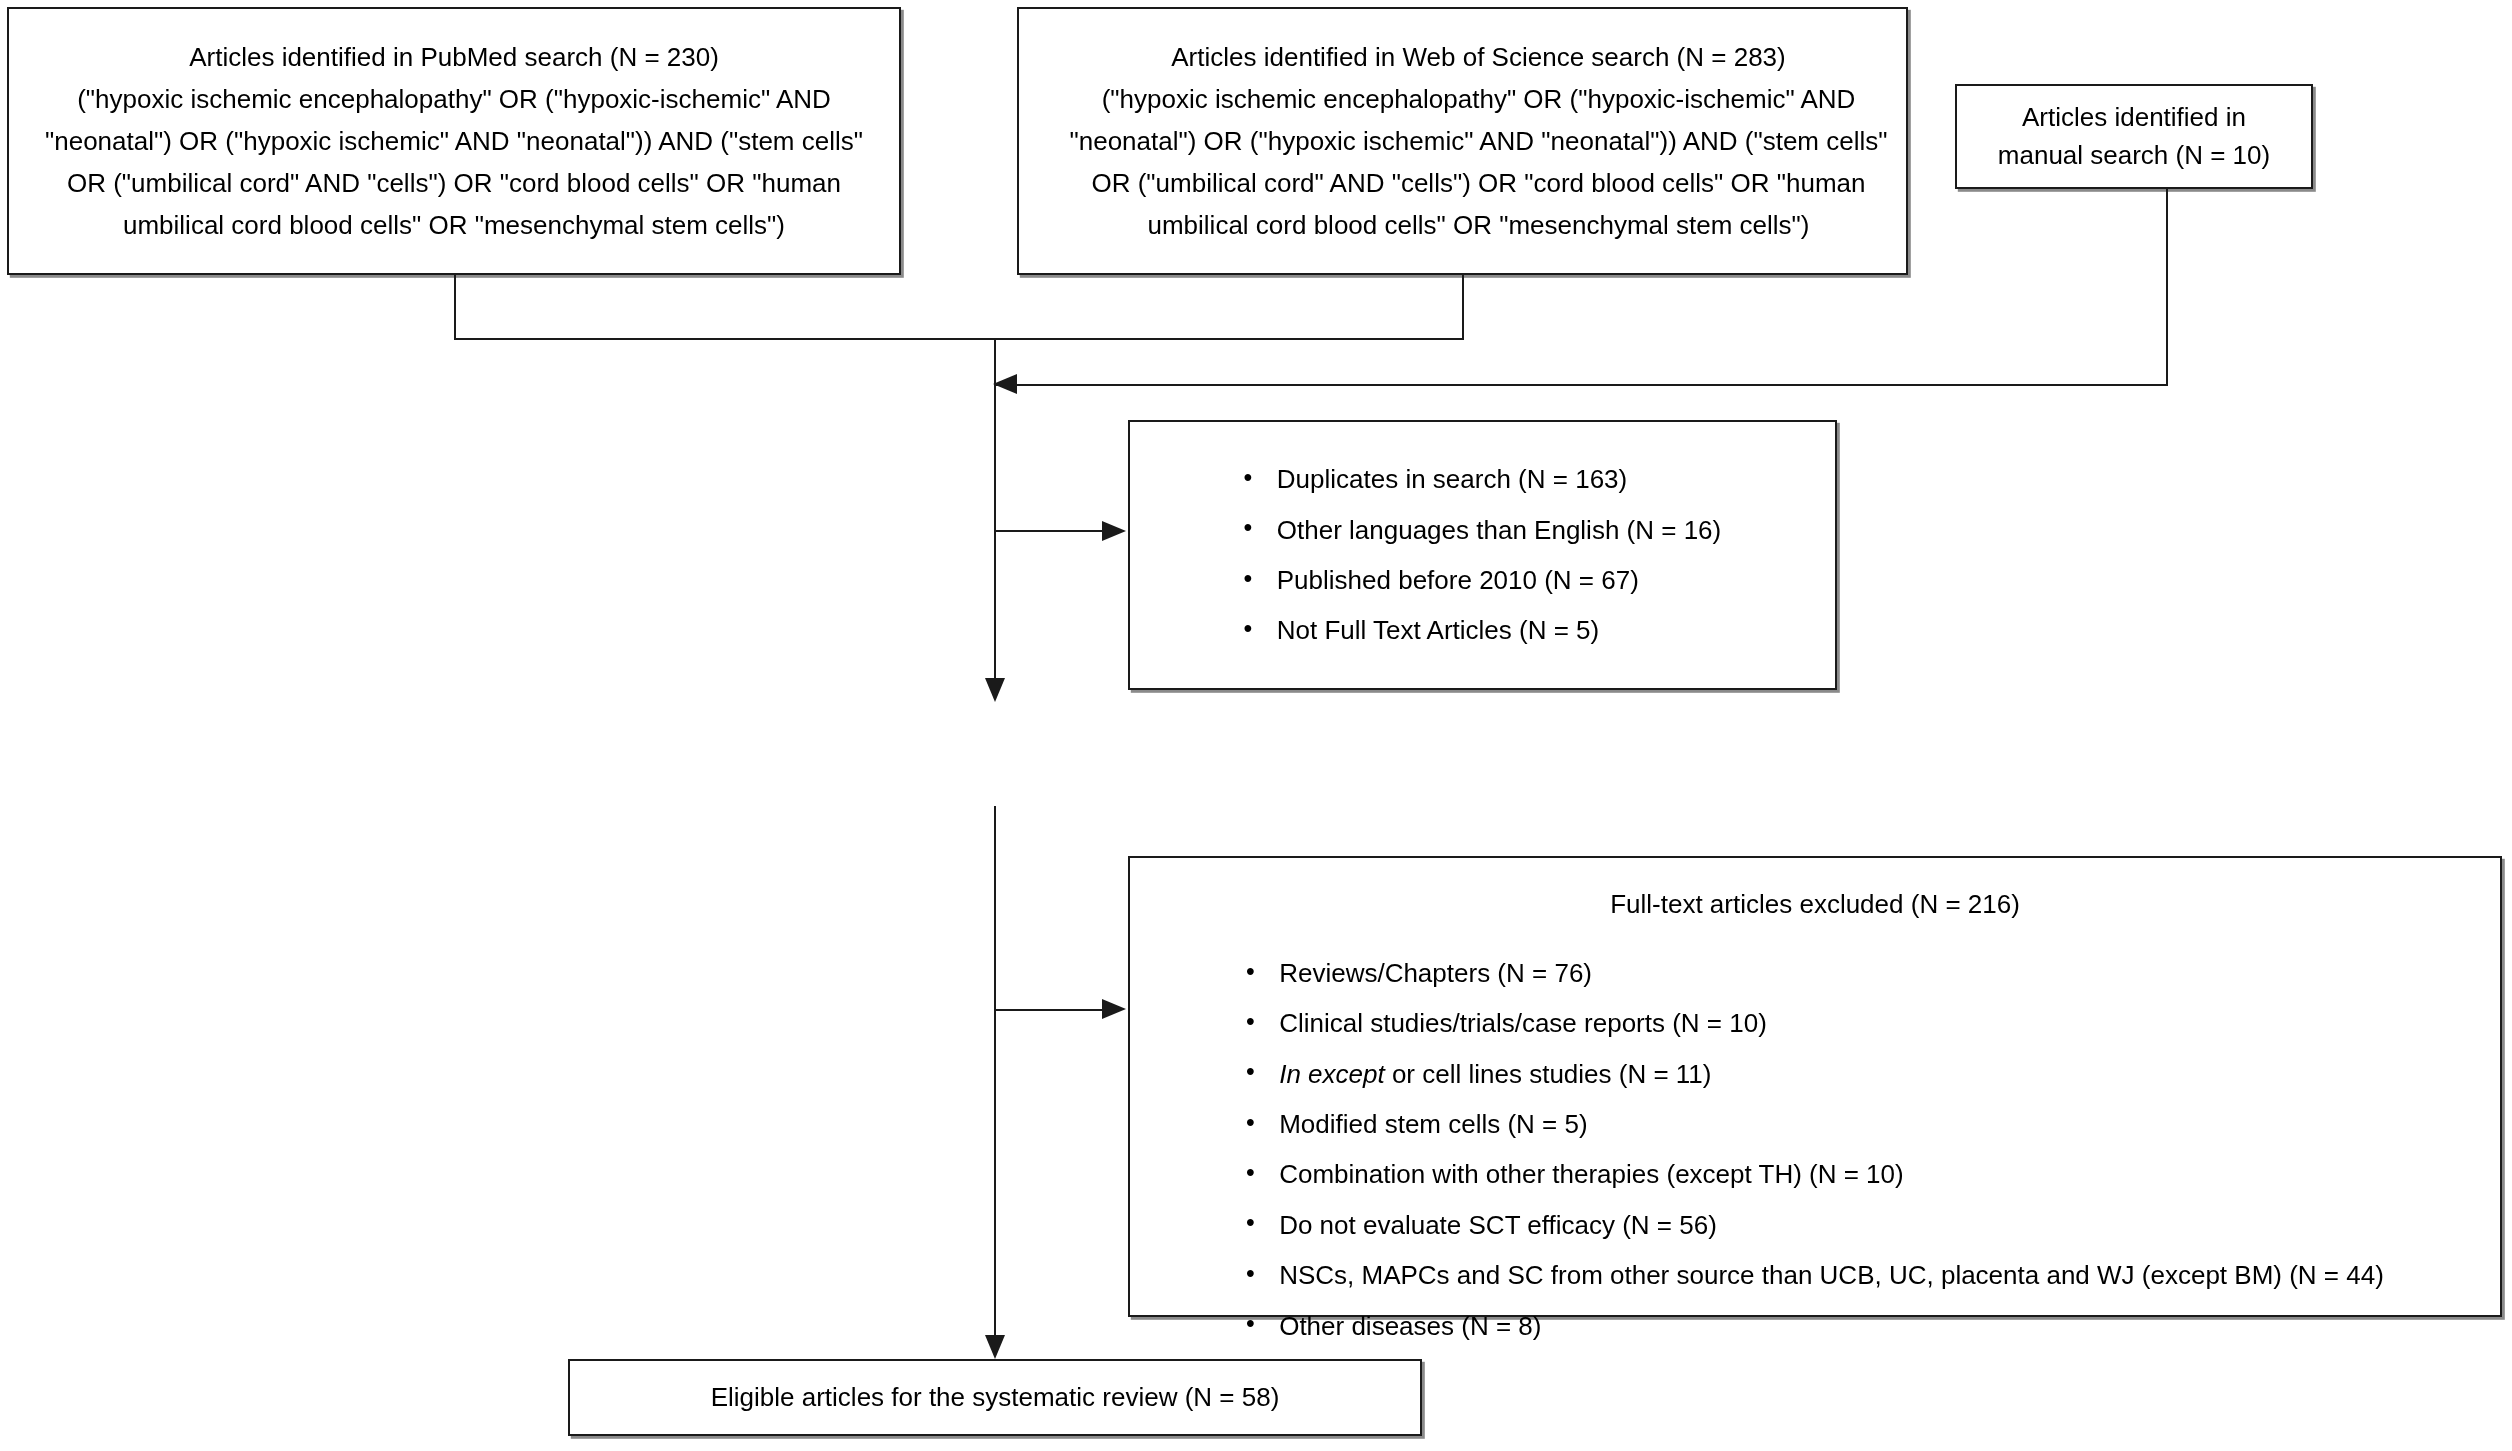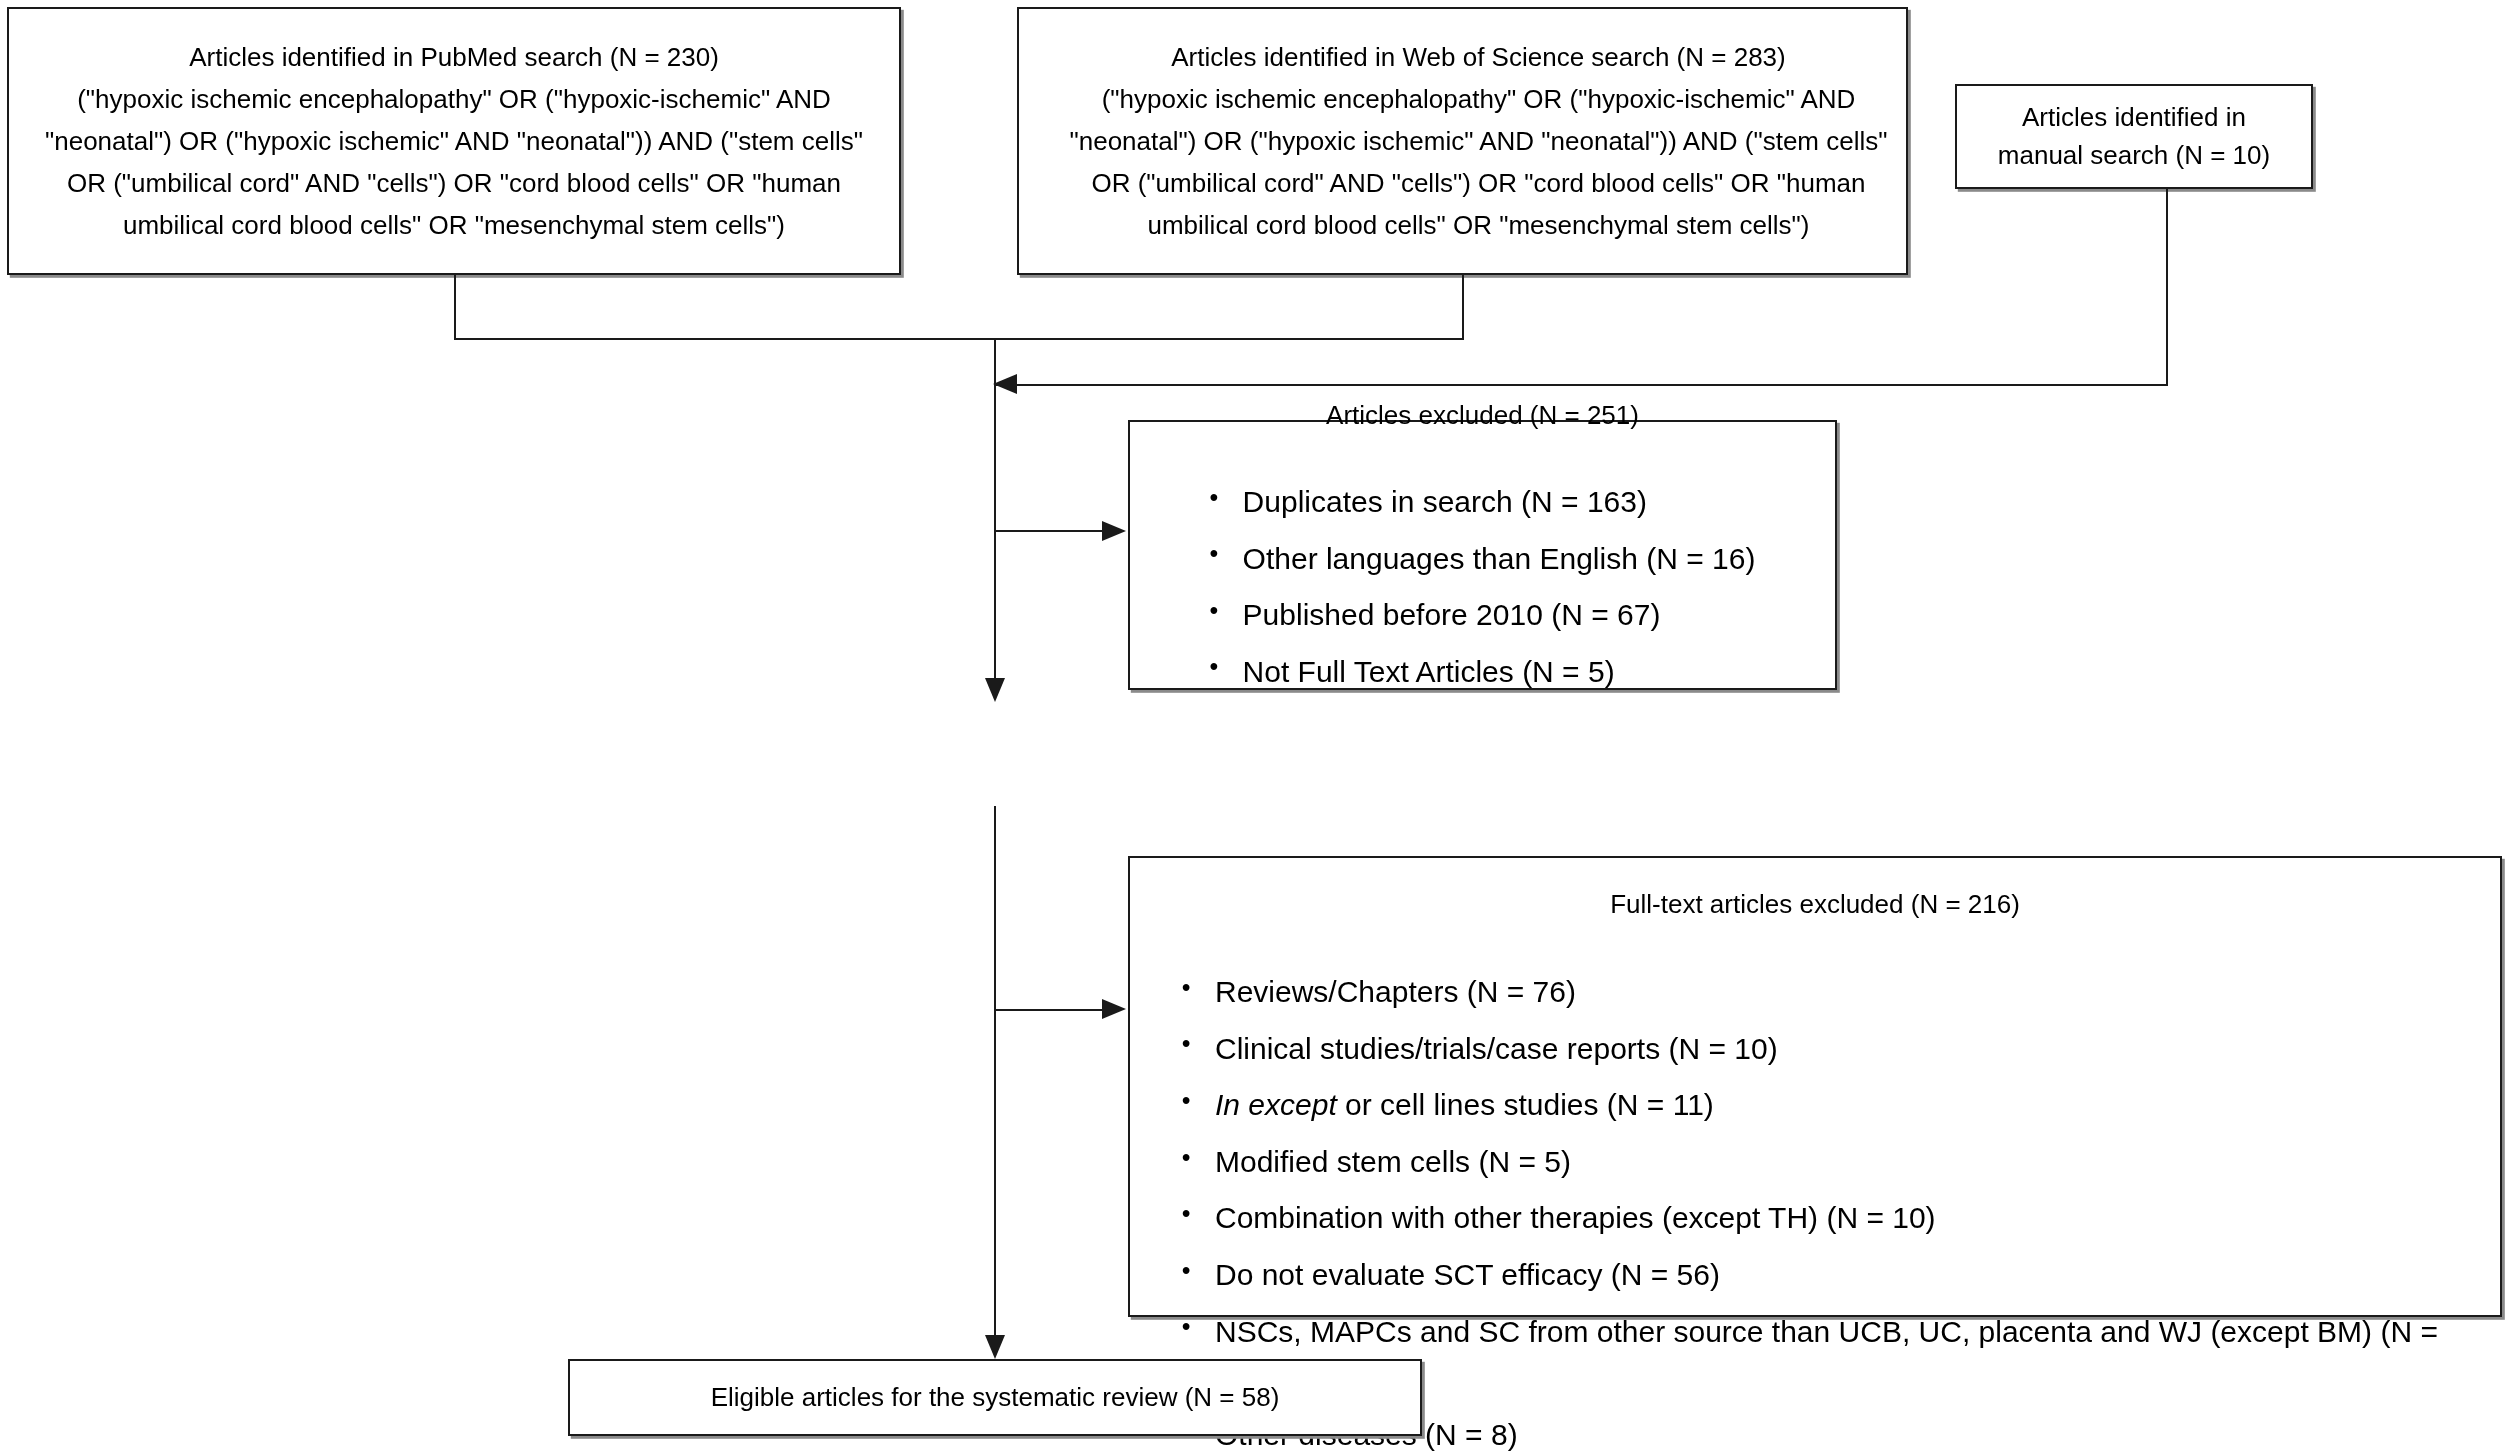--- a/index.html
+++ b/index.html
@@ -34,23 +34,23 @@
     text-align: center;
     font-size: 26px;
     line-height: 1.62;
     padding: 0 18px;
     white-space: pre-line;
   }
   .box-title.tight { line-height: 1.45; }
 
   .bullets {
     list-style: none;
-    margin: 16px;
+    margin: 0;
     padding: 0 36px 0 33px;
-    font-size: 30px;
+    font-size: 26px;
     line-height: 1.56;
   }
   .bullets li {
     position: relative;
     padding-left: 36px;
     margin: 0 0 9.8px 0;
   }
   .bullets li:last-child { margin-bottom: 0; }
   .bullets li::before {
     content: "\2022";
@@ -126,21 +126,20 @@
   <div class="hline" style="left:994px; top:384px; width:1174px;"></div>
   <div class="arrow-left" style="left:993px; top:374px;"></div>
 
   <div class="vline" style="left:994px; top:338px; height:340px;"></div>
   <div class="arrow-down" style="left:985px; top:678px;"></div>
 
   <div class="hline" style="left:994px; top:530px; width:109px;"></div>
   <div class="arrow-right" style="left:1102px; top:521px;"></div>
 
   <div class="box" id="box-excluded" style="left:1128px; top:420px; width:709px; height:270px;">
-    <div class="box-title" style="margin-top:-4.2px; margin-bottom:26.5px;">Articles excluded (N = 251)</div>
     <ul class="bullets">
       <li>Duplicates in search (N = 163)</li>
       <li>Other languages than English (N = 16)</li>
       <li>Published before 2010 (N = 67)</li>
       <li>Not Full Text Articles (N = 5)</li>
     </ul>
   </div>
 
 
   <div class="vline" style="left:994px; top:806px; height:529px;"></div>

